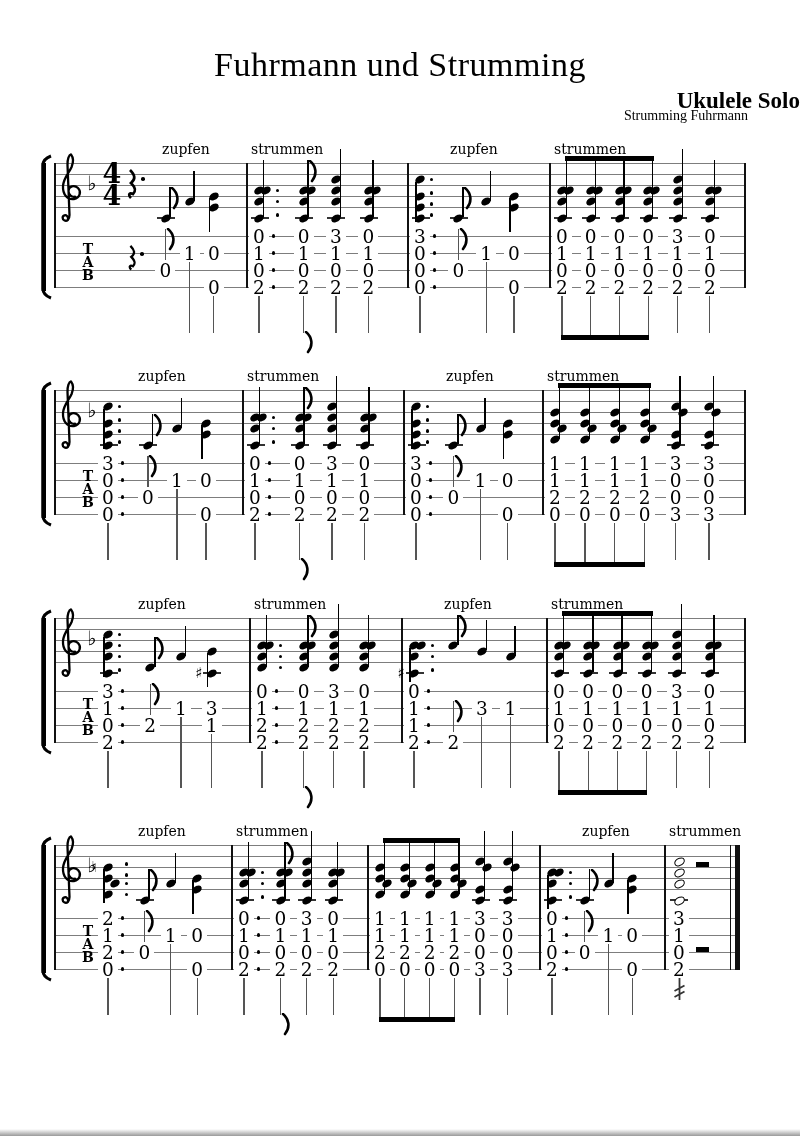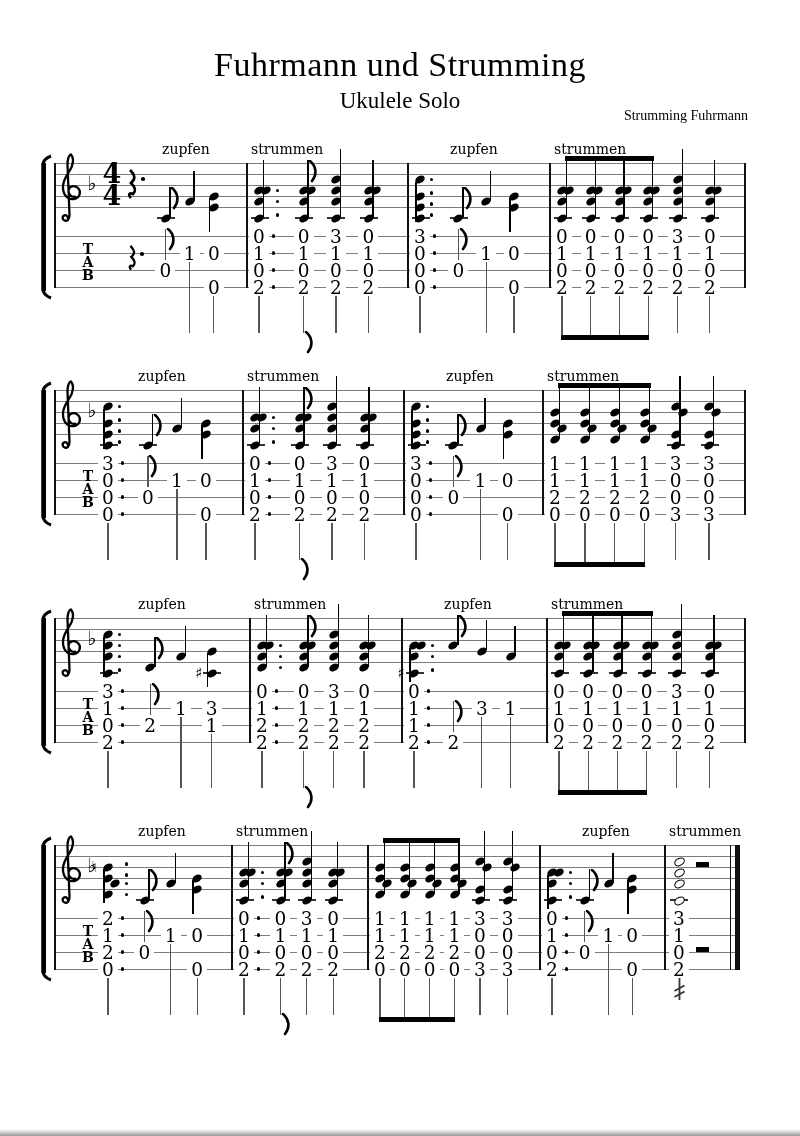--- a/index.html
+++ b/index.html
@@ -1,20 +1,20 @@
 <!DOCTYPE html>
 <html><head>
 <meta charset="utf-8">
 <style>
   html,body{margin:0;padding:0;background:#e8e8e8;}
   .page{position:relative;width:800px;height:1136px;background:#fff;overflow:hidden;
         font-family:"Liberation Serif",serif;color:#000;}
   .abs{position:absolute;}
   .title{left:0;right:0;top:46px;text-align:center;font-size:34px;font-weight:500;letter-spacing:.5px;}
-  .subtitle{left:0;right:0;top:88px;text-align:center;font-size:23px;font-weight:400;}
+  .subtitle{left:0;right:0;top:88px;text-align:right;font-size:23px;font-weight:700;}
   .composer{right:52px;top:108px;font-size:14px;}
   .nh{width:9.6px;height:7px;border-radius:60% 40% 60% 40%;background:#000;transform:rotate(-16deg);}
   .nh.open{background:#fff;border:1.9px solid #000;width:10.5px;height:7.6px;box-sizing:border-box;}
   .tabnum{font-family:"DejaVu Serif",serif;font-size:18.5px;height:17px;line-height:17px;
           width:20px;text-align:center;background:#fff;}
   .dot{width:3.6px;height:3.6px;border-radius:50%;background:#000;}
   .lbl{font-family:"DejaVu Serif",serif;font-size:14px;}
   .tabletter{font-family:"DejaVu Serif",serif;font-weight:bold;font-size:14px;width:16px;
              text-align:center;line-height:13px;}
   .tsig{font-family:"DejaVu Serif",serif;font-weight:bold;font-size:27px;width:22px;

